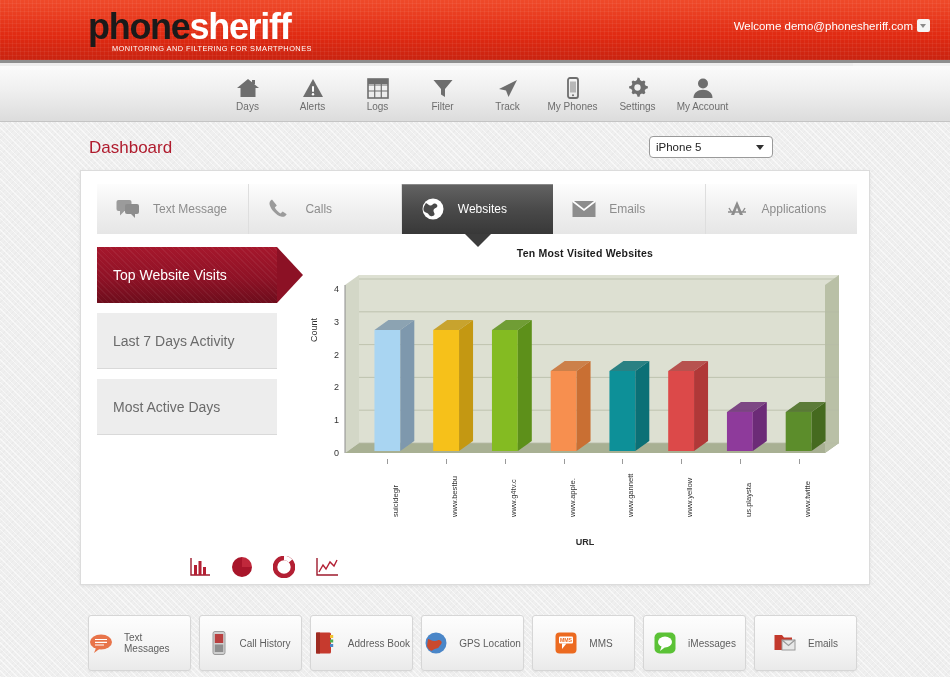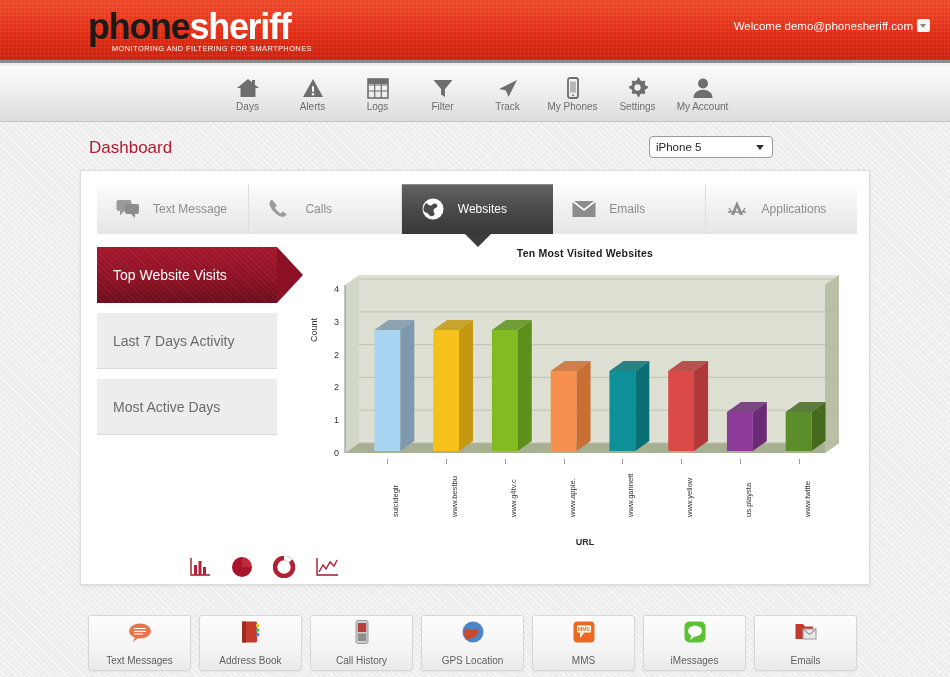--- a/index.html
+++ b/index.html
@@ -182,21 +182,21 @@
 
   
   .shortcuts {
     position: absolute; left: 88px; top: 615px;
     display: flex; gap: 8px;
   }
   .sc {
     width: 103px; height: 56px;
     background: linear-gradient(180deg, #fdfdfd 0%, #f4f4f4 60%, #eaeaea 100%);
     border: 1px solid #d6d6d6; border-radius: 3px;
-    display: flex; flex-direction: column; align-items: center; justify-content: center;
+    display: flex; flex-direction: row; align-items: center; justify-content: center;
     gap: 11px; cursor: pointer;
     box-shadow: 0 1px 2px rgba(0,0,0,.05);
   }
   .sc-label { font-size: 10px; color: #5e5e5e; }
   .sc-ico { height: 24px; display: flex; align-items: center; }
 </style>
 </head>
 <body>
 
 <div id="app">
@@ -463,42 +463,42 @@
         <svg width="24" height="22" viewBox="0 0 24 22">
             <ellipse cx="12" cy="10" rx="11" ry="7.6" fill="#e8744a"></ellipse>
             <path d="M7 16 L5 21 L11 16.5 Z" fill="#e8744a"></path>
             <path d="M6 7.5H18M6 10.3H18M6 13H15" stroke="#fff" stroke-width="1.2"></path>
           </svg>
       </span>
       <span class="sc-label">Text Messages</span>
     </div>
     <div class="sc">
       <span class="sc-ico">
+        <svg width="18" height="24" viewBox="0 0 18 24">
+            <rect x="3" y="0.5" width="12" height="23" rx="2" fill="#cfcfcf" stroke="#9a9a9a"></rect>
+            <rect x="4.8" y="3" width="8.4" height="9" fill="#b94040"></rect>
+            <rect x="4.8" y="13.5" width="8.4" height="7.5" fill="#8e8e8e"></rect>
+          </svg>
+      </span>
+      <span class="sc-label">Call History</span>
+    </div>
+    <div class="sc">
+      <span class="sc-ico">
         <svg width="24" height="24" viewBox="0 0 24 24">
             <rect x="3" y="1.5" width="15" height="21" rx="1.5" fill="#c63a2e"></rect>
             <rect x="3" y="1.5" width="4" height="21" fill="#9e2b21"></rect>
             <rect x="17" y="4" width="3.2" height="3" fill="#f0c330"></rect>
             <rect x="17" y="8.5" width="3.2" height="3" fill="#4fae52"></rect>
             <rect x="17" y="13" width="3.2" height="3" fill="#4a86c8"></rect>
           </svg>
       </span>
       <span class="sc-label">Address Book</span>
     </div>
     <div class="sc">
       <span class="sc-ico">
-        <svg width="18" height="24" viewBox="0 0 18 24">
-            <rect x="3" y="0.5" width="12" height="23" rx="2" fill="#cfcfcf" stroke="#9a9a9a"></rect>
-            <rect x="4.8" y="3" width="8.4" height="9" fill="#b94040"></rect>
-            <rect x="4.8" y="13.5" width="8.4" height="7.5" fill="#8e8e8e"></rect>
-          </svg>
-      </span>
-      <span class="sc-label">Call History</span>
-    </div>
-    <div class="sc">
-      <span class="sc-ico">
         <svg width="24" height="24" viewBox="0 0 24 24">
             <circle cx="12" cy="12" r="10.5" fill="#4a86c8"></circle>
             <path d="M4 8c3 .5 4 2.5 7 2s4-2 6 0-1 4-2 6-4 1-6 3-5-1-6-4z" fill="#c94a2e"></path>
           </svg>
       </span>
       <span class="sc-label">GPS Location</span>
     </div>
     <div class="sc">
       <span class="sc-ico">
         <svg width="24" height="24" viewBox="0 0 24 24">

